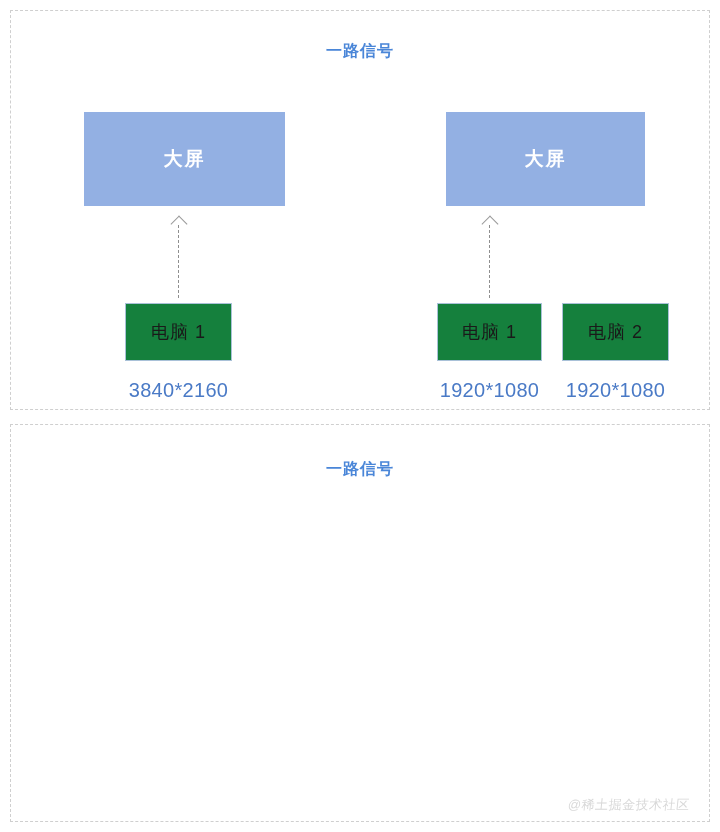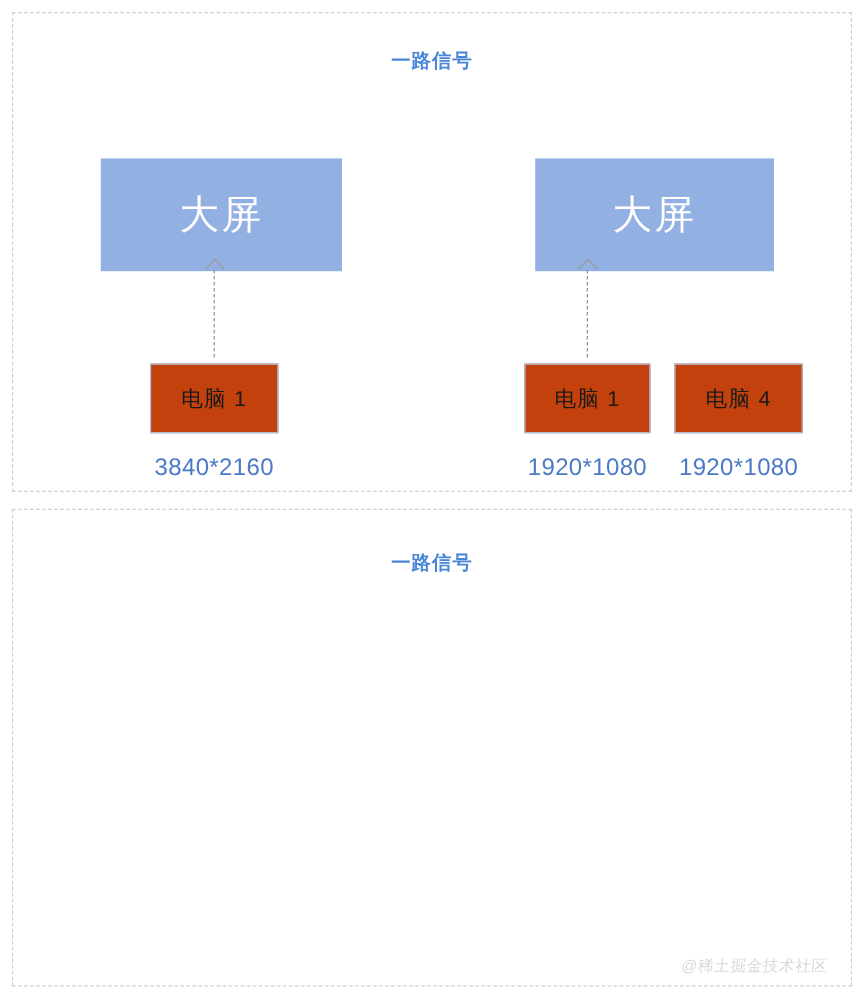--- a/index.html
+++ b/index.html
@@ -46,33 +46,32 @@
   #panel-multi  .panel-title { top: 34px; }
 
   
   .screen {
     position: absolute;
     background: #93b0e3;
     display: flex;
     align-items: center;
     justify-content: center;
     color: #ffffff;
-    font-size: 33px;
-    font-weight: 400;
+    font-size: 19px;
+    font-weight: 700;
     letter-spacing: 2px;
     box-sizing: border-box;
-    margin-top: 20px;
   }
   #screen-a { left: 73px;  top: 101px; width: 201px; height: 94px; }
   #screen-b { left: 435px; top: 101px; width: 199px; height: 94px; }
 
   
   .computer {
     position: absolute;
-    background: #c2410c;
+    background: #15803d;
     border: 1.5px solid #a9c1d8;
     display: flex;
     align-items: center;
     justify-content: center;
     color: #1a1a1a;
     font-size: 18px;
     letter-spacing: 1px;
     box-sizing: border-box;
   }
   #pc-a1 { left: 114px; top: 292px; width: 107px; height: 58px; }
@@ -153,21 +152,21 @@
 
     <div class="screen" id="screen-b">大屏</div>
 
     <div class="arrow" id="arrow-b1">
       <div class="head"></div>
       <div class="shaft"></div>
     </div>
 
     <div class="computer" id="pc-b1">电脑 1</div>
 
-    <div class="computer" id="pc-b2">电脑 4</div>
+    <div class="computer" id="pc-b2">电脑 2</div>
 
     <div class="res" id="res-b1">1920*1080</div>
 
     <div class="res" id="res-b2">1920*1080</div>
   </div>
 
   <div class="panel" id="panel-multi">
 
     <div class="panel-title">一路信号</div>
 

